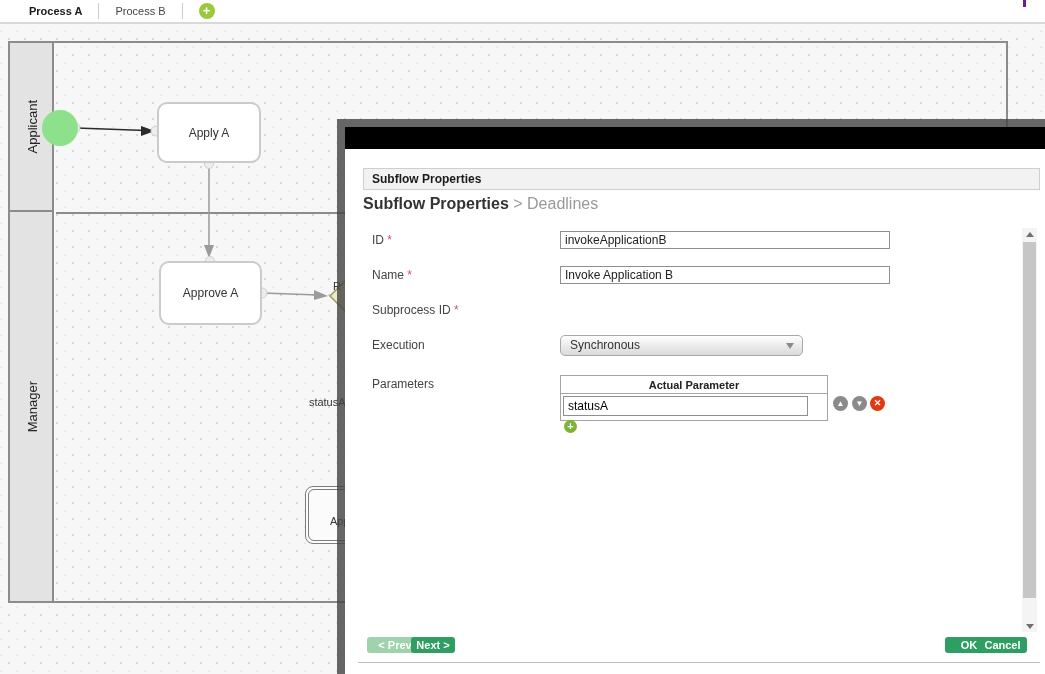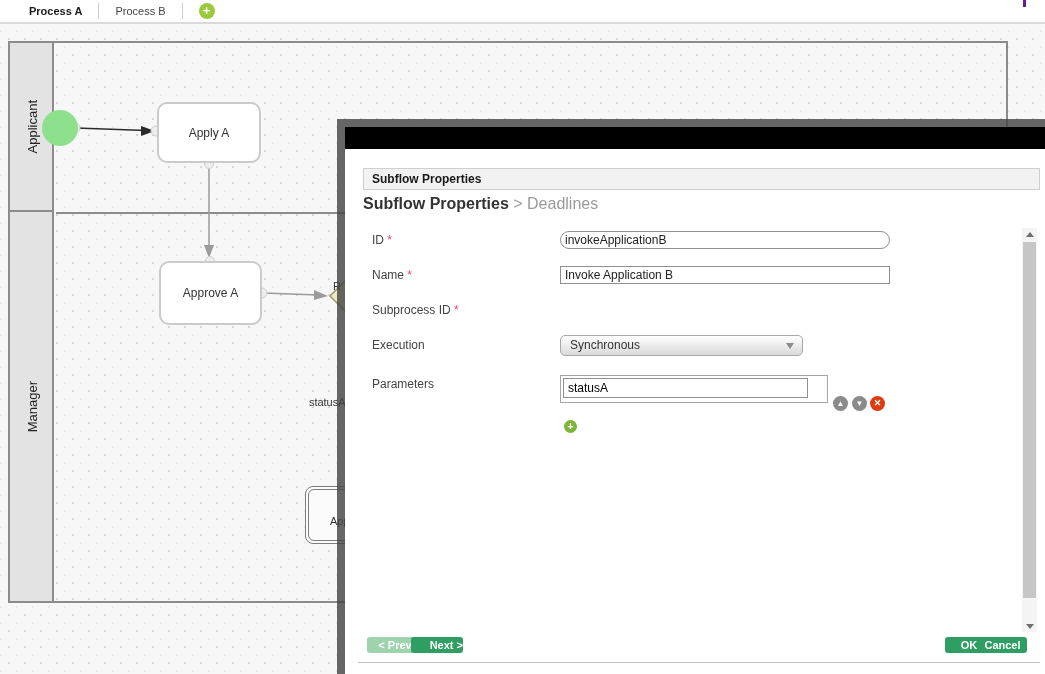--- a/index.html
+++ b/index.html
@@ -85,21 +85,21 @@
   .sbar { position:absolute; left:677px; top:79px; width:15px; height:404px; background:#f4f4f4; }
   .sb-arrow { position:absolute; left:0; width:15px; height:12px; display:flex; align-items:center; justify-content:center; }
   .tri-up { width:0; height:0; border-left:4px solid transparent; border-right:4px solid transparent; border-bottom:5px solid #6f6f6f; }
   .tri-dn { width:0; height:0; border-left:4px solid transparent; border-right:4px solid transparent; border-top:5px solid #6f6f6f; }
   .sb-thumb { position:absolute; left:1px; top:14px; width:13px; height:356px; background:#c6c6c6; }
 
   
   .btn { position:absolute; height:16px; border-radius:3px; background:#2f9e63; color:#fff;
          font-size:11px; font-weight:bold; line-height:16px; text-align:center; cursor:pointer; }
   .btn-prev { left:22px; top:488px; width:56px; background:#9fd3ae; }
-  .btn-next { left:66px; top:488px; width:52px;text-align:right; }
+  .btn-next { left:66px; top:488px; width:44px; }
   .btn-ok   { left:600px; top:488px; width:48px; }
   .btn-cancel { left:633px; top:488px; width:49px; }
   .footer-line { position:absolute; left:13px; top:513px; width:682px; height:0; border-top:1px solid #c0c0c0; }
 </style>
 </head>
 <body>
 
 <div class="tabbar">
   <div class="tab active">Process A</div>
   <div class="tab-sep"></div>
@@ -174,41 +174,42 @@
     <div class="crumb">
       <b>Subflow Properties</b>
       <span>&gt;</span>
       <span>Deadlines</span>
     </div>
 
     <div class="f-label" style="top:84px">
       <span>ID</span>
       <span class="req">*</span>
     </div>
-    <input class="f-input" style="top: 82px; border-radius: 9px;" value="invokeApplicationB">
+    <input class="f-input" style="top: 82px;" value="invokeApplicationB">
 
     <div class="f-label" style="top:119px">
       <span>Name</span>
       <span class="req">*</span>
     </div>
     <input class="f-input" style="top: 117px;" value="Invoke Application B">
 
     <div class="f-label" style="top:154px">
       <span>Subprocess ID</span>
       <span class="req">*</span>
     </div>
 
     <div class="f-label" style="top:189px">Execution</div>
     <div class="dropdown">
       <span>Synchronous</span>
       <span class="dd-arrow"></span>
     </div>
 
     <div class="f-label" style="top:228px">Parameters</div>
     <div class="ptable">
+      <div class="ptable-hdr">Actual Parameter</div>
       <div class="ptable-row">
         <input class="p-input" value="statusA" style="">
       </div>
     </div>
     <div class="ico ico-up">▲</div>
     <div class="ico ico-down">▼</div>
     <div class="ico ico-del">✕</div>
     <div class="ico-add">+</div>
 
     <div class="sbar">

